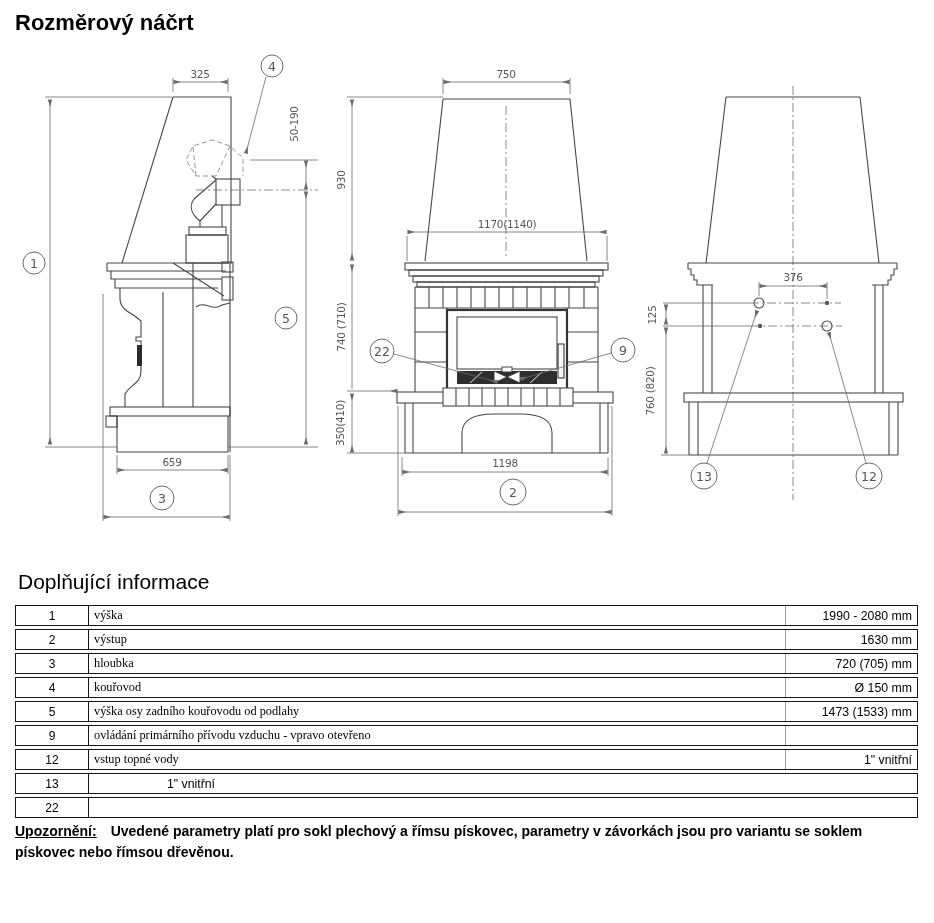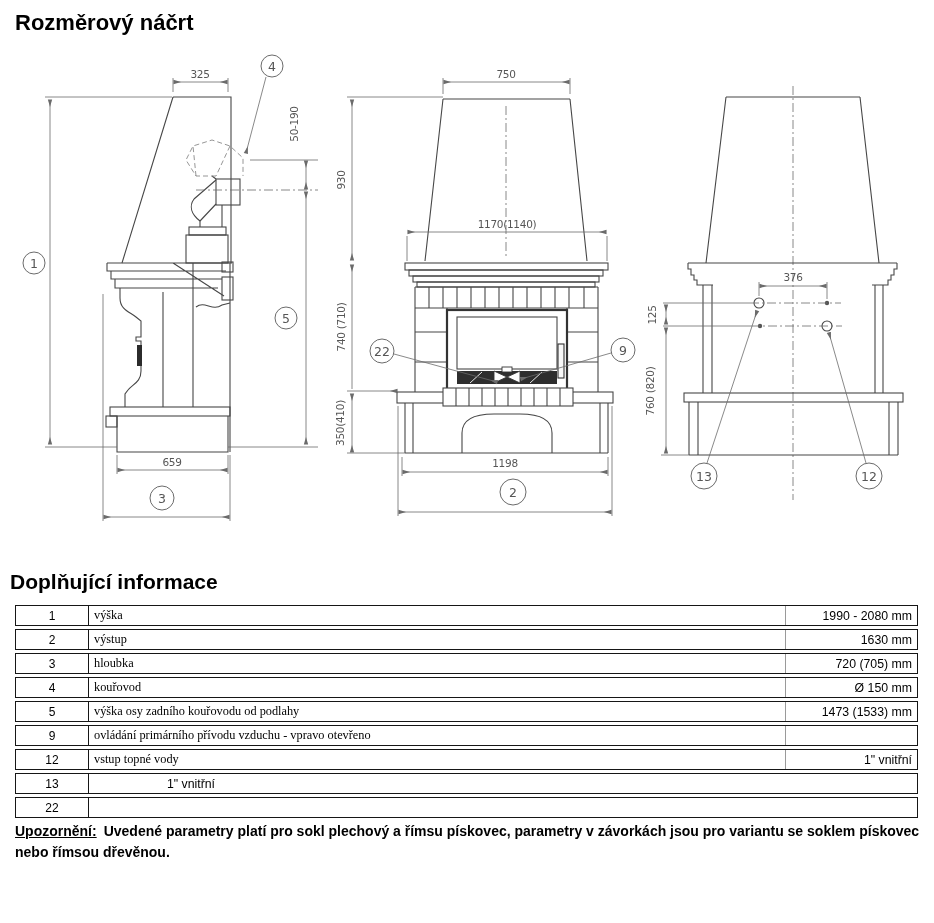--- a/index.html
+++ b/index.html
@@ -2,39 +2,39 @@
 <html><head>
 <meta charset="utf-8">
 <style>
   html,body{margin:0;padding:0;background:#ffffff;}
   body{
     position:relative;width:934px;height:923px;overflow:hidden;
     font-family:"Liberation Sans",sans-serif;color:#000;
   }
   .abs{position:absolute;}
   .page-title{left:15px;top:10px;font-size:22px;font-weight:bold;letter-spacing:0;}
-  .section-title{left:10px;top:570px;font-size:21px;font-weight:bold;}
+  .section-title{left:18px;top:570px;font-size:21px;font-weight:normal;}
   #drawing{position:absolute;left:0;top:0;}
   
   .o{fill:none;stroke:#474747;stroke-width:1.1;}
   .o2{fill:none;stroke:#333;stroke-width:2.2;}
   .d{fill:none;stroke:#6b6b6b;stroke-width:0.8;}
   .dd{fill:none;stroke:#6b6b6b;stroke-width:0.8;stroke-dasharray:9,3,2,3;}
   .dash{fill:none;stroke:#8a8a8a;stroke-width:0.9;stroke-dasharray:5,3;}
   .dt{fill:#565656;font:10.5px "DejaVu Sans",sans-serif;letter-spacing:-0.3px;}
   .ct{fill:#565656;font:12.5px "DejaVu Sans",sans-serif;}
   .cc{fill:#fff;stroke:#6b6b6b;stroke-width:1;}
   
   .info-table{left:15px;top:605px;width:903px;}
   .t-row{display:flex;align-items:stretch;height:19px;border:1.6px solid #161616;margin-bottom:3px;background:#fff;font-size:12.3px;}
   .t-num{width:72px;border-right:1.5px solid #161616;display:flex;align-items:center;justify-content:center;font-size:12px;}
   .t-label{flex:1;display:flex;align-items:center;padding-left:5px;border-right:1px solid #9a9a9a;font-family:Liberation Serif, serif;}
   .t-value{width:126px;display:flex;align-items:center;justify-content:flex-end;padding-right:5px;}
   .note{left:15px;top:821px;width:908px;font-size:14px;font-weight:bold;line-height:1.5;}
-  .note-label{text-decoration:underline;margin-right:7px;}
+  .note-label{text-decoration:underline;margin-right:14px;}
 </style>
 </head>
 <body>
 
 <div class="abs page-title">Rozměrový náčrt</div>
 
 <svg id="drawing" width="934" height="550" viewBox="0 0 934 550">
   <defs>
     <marker id="arr" viewBox="0 0 10 8" refX="9.3" refY="4" markerWidth="11" markerHeight="8" orient="auto-start-reverse">
       <path d="M0.5,4 L10,1.3 L10,6.7 Z" fill="#6b6b6b"></path>

